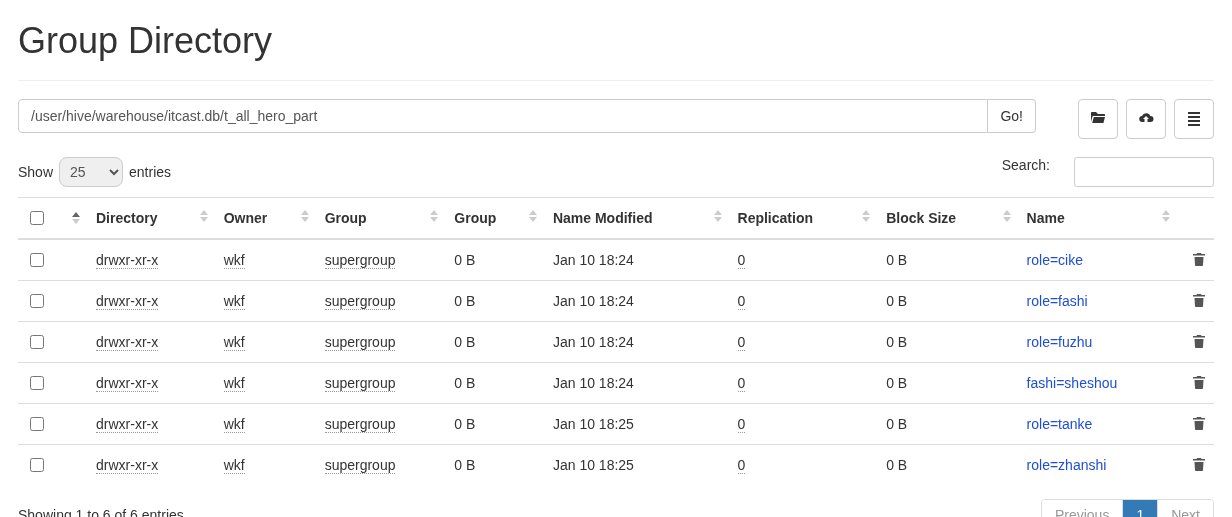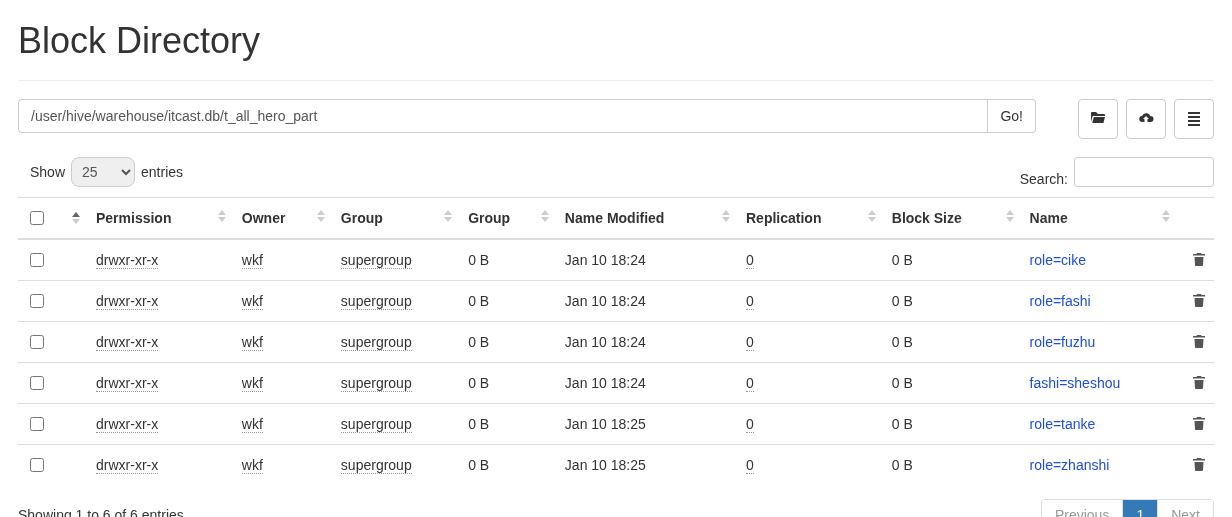--- a/index.html
+++ b/index.html
@@ -48,26 +48,26 @@
     border: 1px solid #ccc;
     border-radius: 4px;
     background: #fff;
     display: flex; align-items: center; justify-content: center;
     cursor: pointer;
     color: #333;
   }
   .icon-btn svg { width: 16px; height: 16px; fill: #333; }
 
   .controls-row { display: flex; align-items: center; margin-top: 18px; }
-  .show-entries { display: flex; align-items: center; gap: 6px; color: #333; margin-left: 12px; }
+  .show-entries { display: flex; align-items: center; gap: 6px; color: #333; }
   .show-entries select {
     height: 30px; padding: 3px 6px; border: 1px solid #ccc; border-radius: 8px;
     font-size: 14px; color: #555; width: 64px;
   }
-  .search-wrap { margin-left: auto; display: flex; align-items: flex-end; gap: 6px; }
+  .search-wrap { margin-left: auto; display: flex; align-items: flex-start; gap: 24px; }
   .search-wrap input {
     height: 30px; width: 140px; padding: 4px 8px;
     border: 1px solid #ccc; border-radius: 3px; font-size: 14px;
   }
 
   table.listing {
     width: 100%;
     border-collapse: collapse;
     margin-top: 10px;
   }
@@ -119,21 +119,21 @@
   .page-btn:first-child { border-left: none; }
   .page-btn.active { background: #337ab7; color: #fff; }
   .page-btn.disabled { color: #999; cursor: not-allowed; }
 
   .col-check { width: 40px; }
   .col-trash { width: 36px; text-align: right; }
 </style>
 </head>
 <body>
 
-<h1>Block Directory</h1>
+<h1>Group Directory</h1>
 <div class="hr"></div>
 
 <div class="top-row">
   <div class="input-group">
     <input class="path-input" type="text" value="/user/hive/warehouse/itcast.db/t_all_hero_part" style="">
     <button class="go-btn">Go!</button>
   </div>
   <div class="icon-btns">
     <button class="icon-btn">
       <span>
@@ -177,21 +177,21 @@
   <thead>
     <tr>
       <th class="col-check"><input type="checkbox" style=""></th>
       <th style="width:30px;">
         <span class="sort-ic asc">
             <span class="tri up"></span>
             <span class="tri down"></span>
           </span>
       </th>
       <th>
-        <span>Permission</span>
+        <span>Directory</span>
         <span class="sort-ic">
             <span class="tri up"></span>
             <span class="tri down"></span>
           </span>
       </th>
       <th>
         <span>Owner</span>
         <span class="sort-ic">
             <span class="tri up"></span>
             <span class="tri down"></span>

